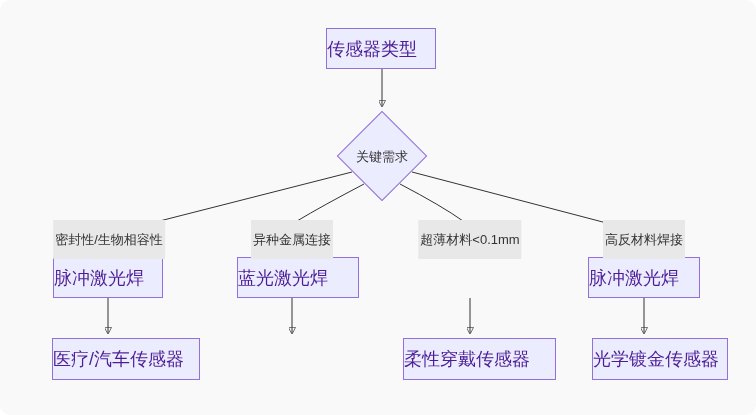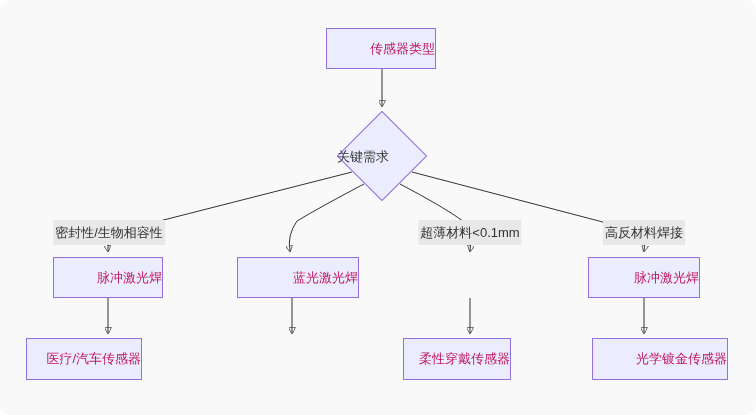--- a/index.html
+++ b/index.html
@@ -24,25 +24,25 @@
   .edge-layer path {
     fill: none;
     stroke: #333333;
     stroke-width: 1px;
   }
   .node {
     position: absolute;
     box-sizing: border-box;
     background: #ECECFF;
     border: 1px solid #9370DB;
-    color: #be185d;
-    font-size: 13px;
+    color: #4c1d95;
+    font-size: 18px;
     display: flex;
     align-items: center;
-    justify-content: flex-end;
+    justify-content: flex-start;
     text-align: center;
     z-index: 2;
   }
   .node-proc { top: 257px; height: 41px; }
   .node-out  { top: 338px; height: 42px; }
   .node-root { left: 326px; top: 28px; width: 110px; height: 41px; }
   .diamond-shape {
     position: absolute;
     left: 350px;
     top: 124px;
@@ -52,33 +52,34 @@
     background: #ECECFF;
     border: 1px solid #9370DB;
     transform: rotate(45deg);
     z-index: 1;
   }
   .diamond-label {
     position: absolute;
     left: 337px;
     top: 148px;
     width: 90px;
+    text-align: center;
     color: #333333;
     font-size: 13px;
     z-index: 2;
   }
   .edge-label {
     position: absolute;
     top: 220px;
     transform: translateX(-50%);
     background: #e8e8e8;
     color: #333333;
     font-size: 13px;
     line-height: 15px;
-    padding: 5px 2px;
+    padding: 12px 2px;
     white-space: nowrap;
     z-index: 3;
   }
 </style>
 </head>
 <body>
 
 <div class="canvas">
 
   <svg class="edge-layer" width="756" height="415" viewBox="0 0 756 415">
@@ -102,30 +103,31 @@
     <span>传感器类型</span>
   </div>
 
   <div class="diamond-shape"></div>
   <div class="diamond-label">关键需求</div>
 
   <div class="edge-label" style="left:109px">密封性/生物相容性</div>
   <div class="node node-proc" style="left:53px;width:110px">
     <span>脉冲激光焊</span>
   </div>
-  <div class="node node-out" style="left:26px;width:116px">
+  <div class="node node-out" style="left:52px;width:148px">
     <span>医疗/汽车传感器</span>
   </div>
 
+  <div class="edge-label" style="left:292px">异种金属连接</div>
   <div class="node node-proc" style="left:237px;width:122px">
     <span>蓝光激光焊</span>
   </div>
 
   <div class="edge-label" style="left:470px">超薄材料&lt;0.1mm</div>
-  <div class="node node-out" style="left:403px;width:108px">
+  <div class="node node-out" style="left:403px;width:153px">
     <span>柔性穿戴传感器</span>
   </div>
 
   <div class="edge-label" style="left:644px">高反材料焊接</div>
   <div class="node node-proc" style="left:588px;width:112px">
     <span>脉冲激光焊</span>
   </div>
   <div class="node node-out" style="left:592px;width:136px">
     <span>光学镀金传感器</span>
   </div>

